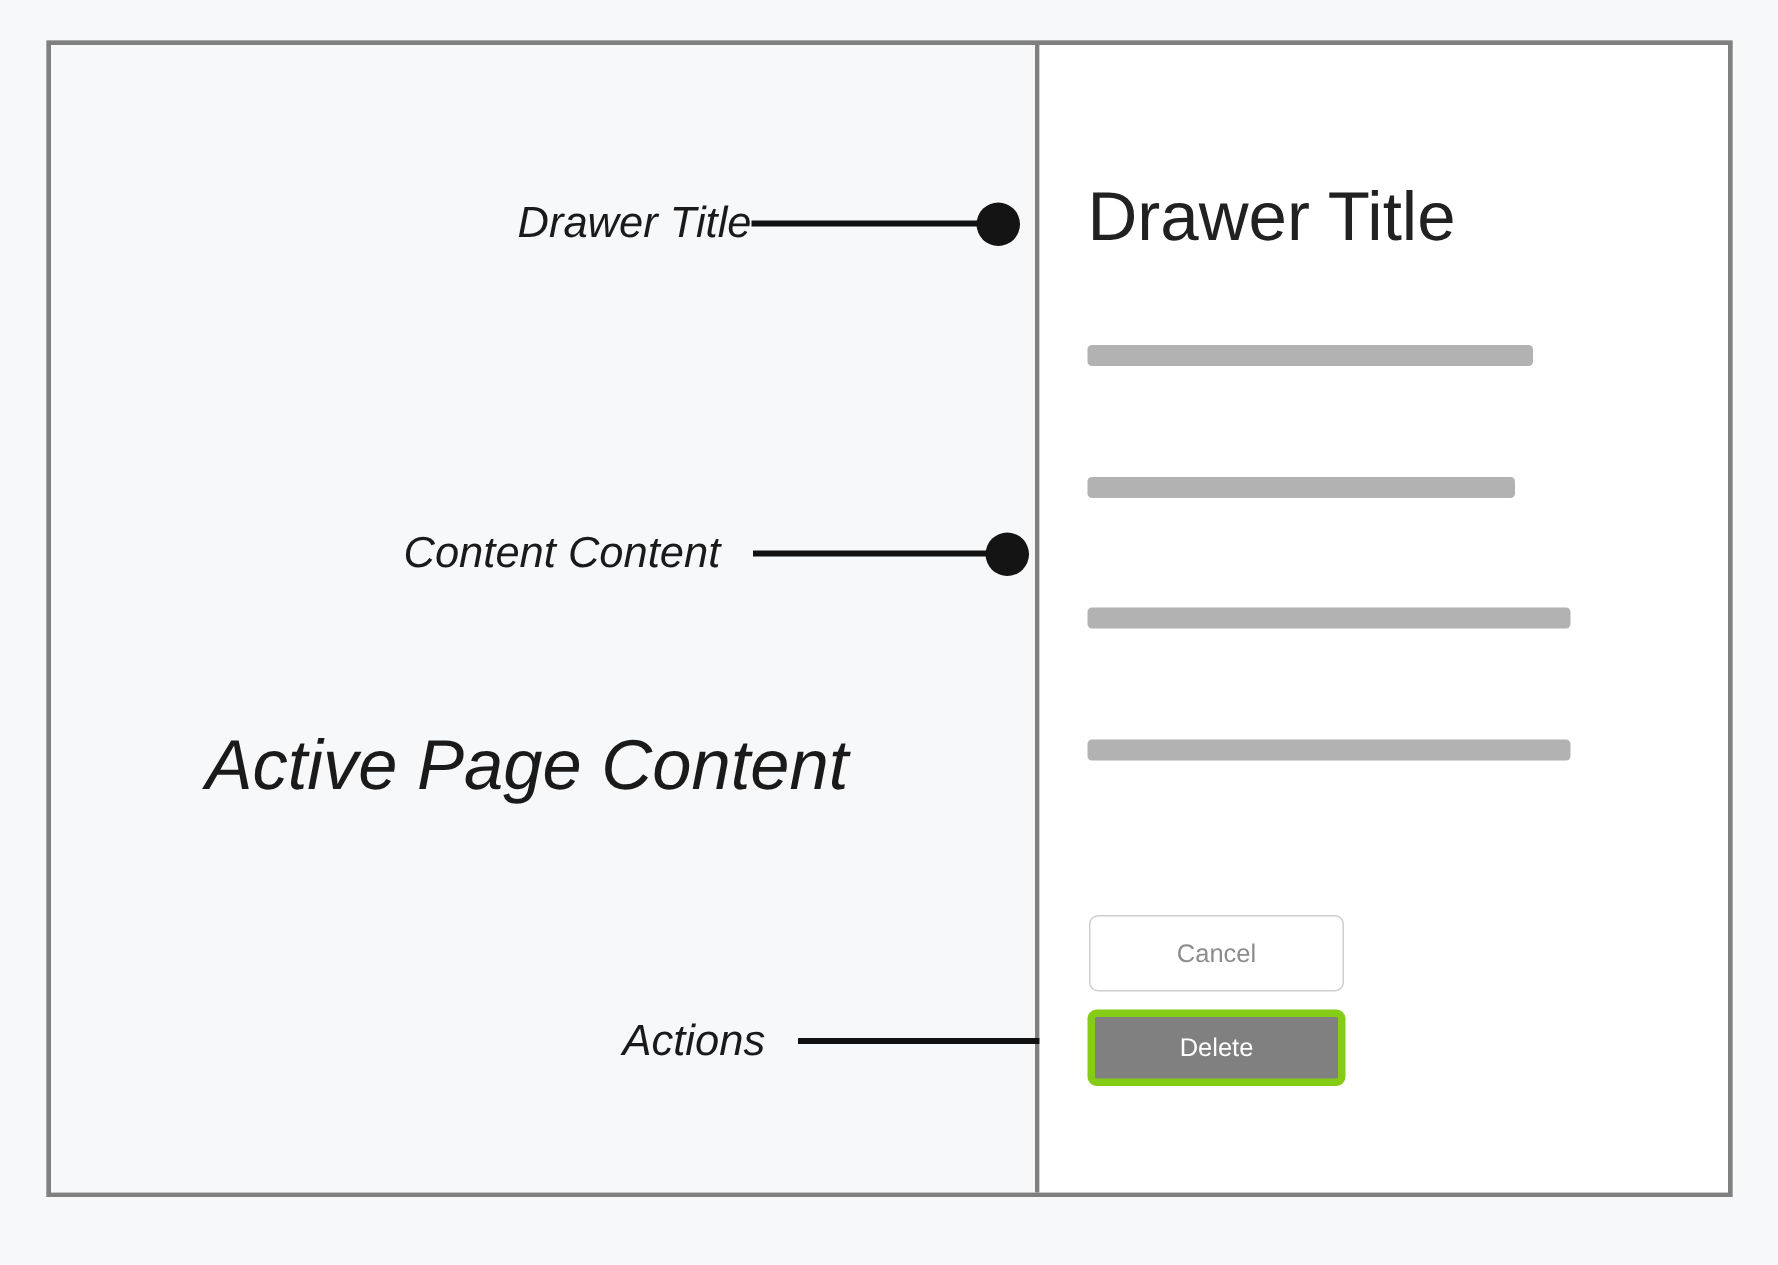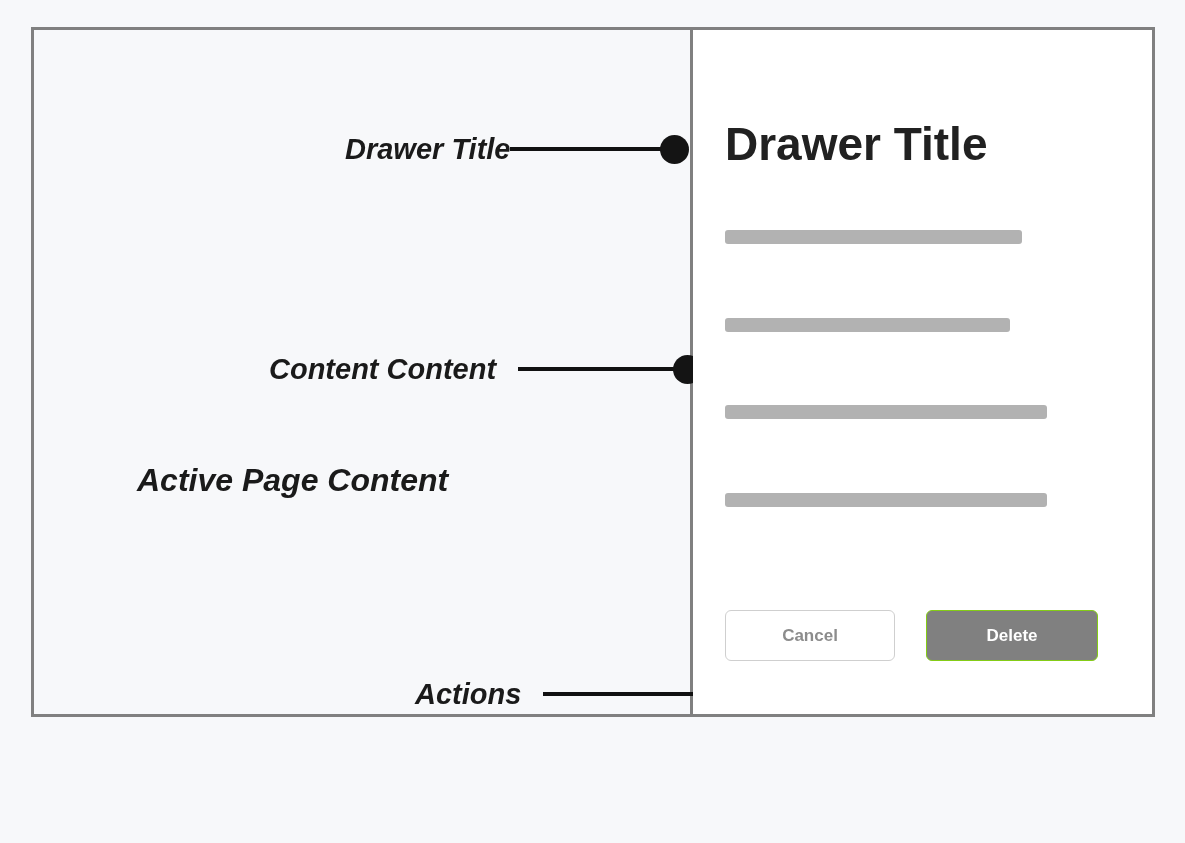--- a/index.html
+++ b/index.html
@@ -14,26 +14,25 @@
     overflow: hidden;
     position: relative;
   }
 
   
   #frame {
     position: absolute;
     left: 31px;
     top: 27px;
     width: 1124px;
-    height: 690px;
+    height: 771px;
     border: 3px solid #808080;
     box-sizing: border-box;
     display: flex;
     background: #a3a3a3;
-    font-weight: bold;
   }
 
   
   #page-panel {
     position: relative;
     width: 659px;
     height: 100%;
     background: #f7f8fa;
     border-right: 3px solid #808080;
     box-sizing: border-box;
@@ -73,23 +72,23 @@
 
   #ann-content     { left: 235px; top: 324px; }
   #ann-content .leader-line { width: 157px; margin-left: 22px; }
 
   #ann-actions     { left: 381px; top: 617px; margin-top: 32px; }
   #ann-actions .leader-line { width: 170px; margin-left: 22px; }
 
   #active-page-content {
     position: absolute;
     left: 103px;
-    top: 431px;
+    top: 452px;
     font-style: italic;
-    font-size: 32px;
+    font-size: 47px;
     color: #1a1a1a;
     white-space: nowrap;
     line-height: 1.2;
   }
 
   
   #drawer-panel {
     position: relative;
     flex: 1;
     height: 100%;
@@ -118,21 +117,22 @@
   #bar-2 { top: 288px; width: 285px; }
   #bar-3 { top: 375px; width: 322px; }
   #bar-4 { top: 463px; width: 322px; }
 
   #drawer-actions {
     position: absolute;
     left: 32px;
     top: 580px;
     display: flex;
     align-items: center;
-    gap: 31px;
+    gap: 12px;
+    flex-direction: column;
   }
   .btn {
     font-family: "Liberation Sans", sans-serif;
     font-size: 17px;
     border-radius: 6px;
     box-sizing: border-box;
     height: 51px;
     display: flex;
     align-items: center;
     justify-content: center;
@@ -141,21 +141,21 @@
   }
   #cancel-button {
     width: 170px;
     background: #ffffff;
     border: 1px solid #cfcfcf;
     color: #8c8c8c;
   }
   #delete-button {
     width: 172px;
     background: #808080;
-    border: 1px solid #84cc16;
+    border: 5px solid #84cc16;
     color: #ffffff;
   }
 </style>
 </head>
 <body>
 
 <div id="frame">
 
   <div id="page-panel">
 

